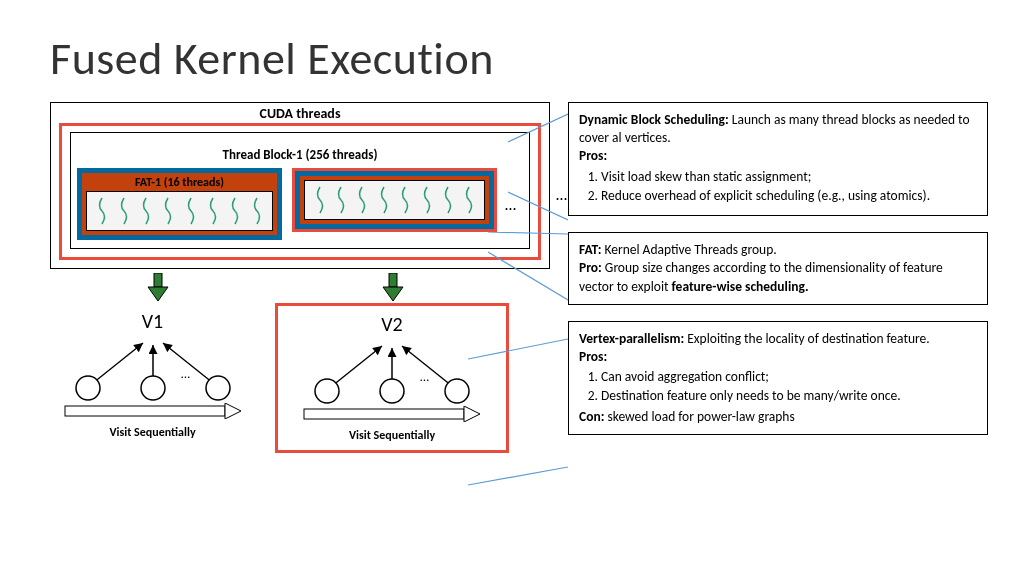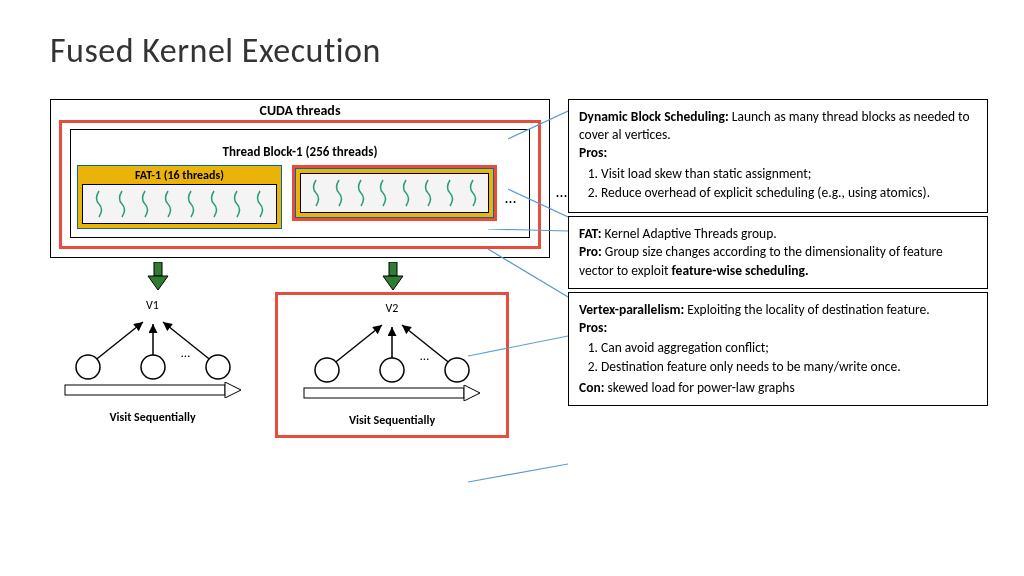--- a/index.html
+++ b/index.html
@@ -1,49 +1,49 @@
 <!DOCTYPE html>
 <html><head>
 <meta charset="utf-8">
 <style>
 * { box-sizing: border-box; margin: 0; padding: 0; }
 body { font-family: Calibri, 'Segoe UI', Arial, sans-serif; background: #fff; width: 1024px; height: 576px; position: relative; overflow: hidden; }
 .slide { position: absolute; inset: 0; padding: 30px 10px 20px 50px; }
-.title { font-size: 34px; font-weight: 300; color: #333; margin-bottom: 28px; letter-spacing: 0.5px; }
+.title { font-size: 46px; font-weight: 300; color: #333; margin-bottom: 16px; letter-spacing: 0.5px; }
 .content { display: flex; gap: 18px; align-items: flex-start; }
 .left-col { width: 500px; flex-shrink: 0; position: relative; }
-.right-col { width: 420px; display: flex; flex-direction: column; gap: 3px; position: relative; }
+.right-col { width: 420px; display: flex; flex-direction: column; gap: 16px; position: relative; }
 
 .cuda-outer { border: 1px solid #000; padding: 0 8px 8px 8px; position: relative; }
 .cuda-label { text-align: center; font-weight: 700; font-size: 14px; padding: 2px 0; }
 .red-outer { border: 3px solid #e74c3c; padding: 6px 8px 8px 8px; background: #fff; margin-top: -1px; }
 .tb-box { border: 1px solid #000; padding: 12px 6px 8px 6px; position: relative; }
 .tb-label { text-align: center; font-size: 13px; font-weight: 700; padding: 2px 0; }
 .fat-row { display: flex; gap: 10px; align-items: flex-start; margin-top: 4px; }
 .fat-wrap { position: relative; width: 205px; }
 .fat-border-red { border: 3px solid #e74c3c; }
-.fat { border: 1px solid #0369a1; background: #eab308; padding: 2px 4px 4px 4px; }
+.fat { border: 5px solid #0369a1; background: #c2410c; padding: 2px 4px 4px 4px; }
 .fat-label { text-align: center; font-size: 12px; font-weight: 700; }
 .wave-box { background: #f3f4f3; border: 1px solid #000; height: 40px; margin-top: 2px; display: flex; align-items: center; justify-content: space-around; padding: 0 4px; }
 .wave-box svg { height: 30px; width: 16px; }
 .dots { font-size: 16px; align-self: center; margin-left: -2px; }
 .dots2 { font-size: 16px; align-self: center; margin-left: 6px; letter-spacing: 2px; }
 
 .arrows-row { display: flex; gap: 10px; margin-top: 4px; }
 .arrow-slot { width: 225px; position: relative; height: 30px; display: flex; justify-content: center; }
 .arrow-slot.shift { width: 225px; }
 .g-arrow svg { width: 24px; height: 30px; }
 
 .vertex-row { display: flex; gap: 10px; }
 .vblock { width: 225px; display: flex; flex-direction: column; align-items: center; }
 .vblock.red { border: 3px solid #e74c3c; padding: 6px 4px 8px 4px; width: 234px; }
-.vlabel { font-size: 12px; }
+.vlabel { font-size: 20px; }
 .graph-svg { width: 200px; height: 70px; }
 .seq-arrow { width: 180px; height: 16px; }
-.seq-label { font-size: 12px; font-weight: 700; margin-top: 12px; text-align: center; }
+.seq-label { font-size: 12px; font-weight: 700; margin-top: 6px; text-align: center; }
 
 .info-box { border: 1.5px solid #000; padding: 8px 10px; font-size: 13.5px; line-height: 1.35; }
 .info-box b { font-weight: 700; }
 .info-box ol { padding-left: 22px; margin: 2px 0; }
 .info-box ol li { margin-bottom: 1px; }
 
 .callout-line { position: absolute; pointer-events: none; }
 </style>
 </head>
 <body>

